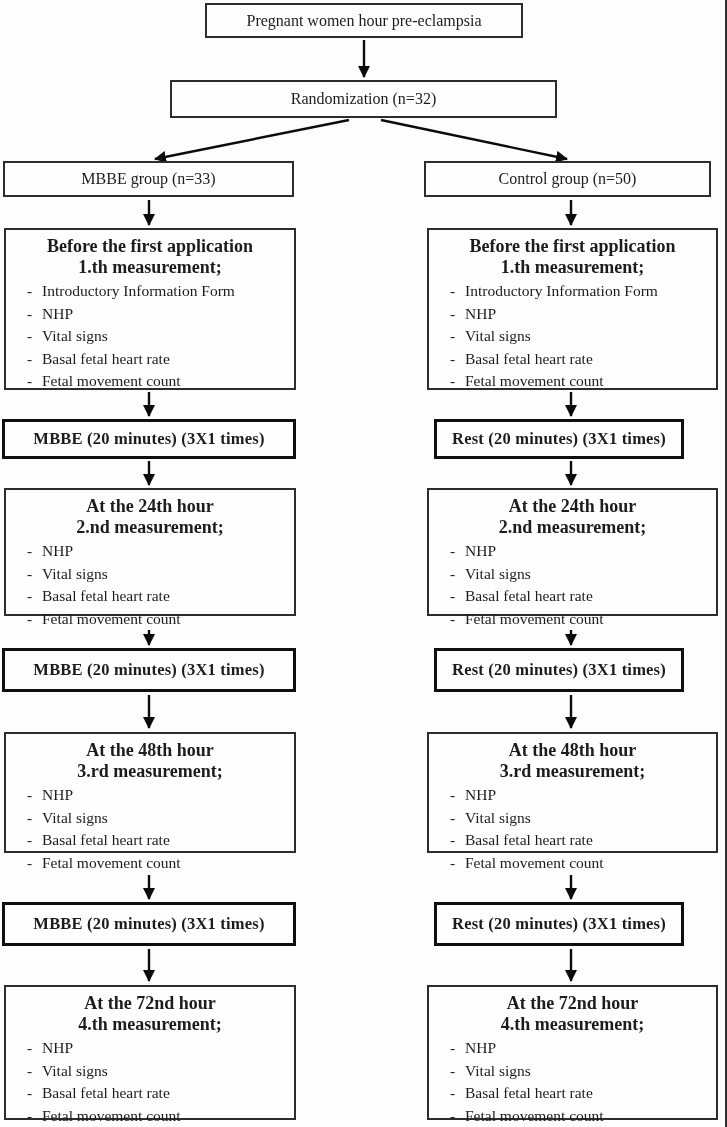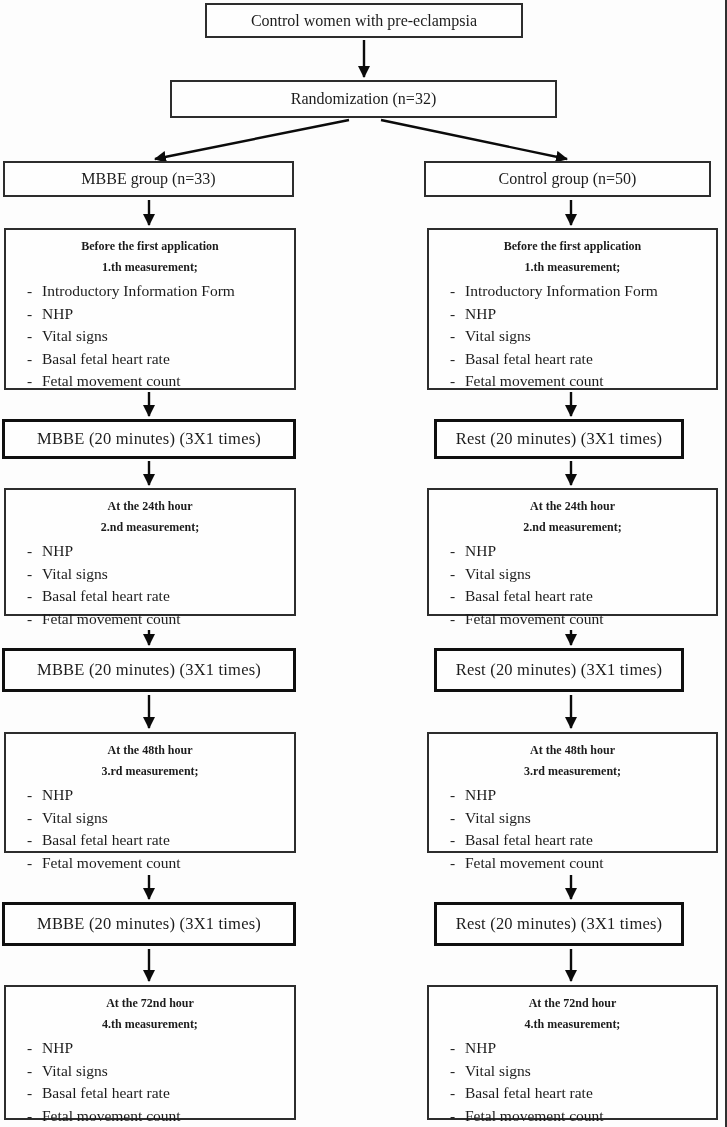--- a/index.html
+++ b/index.html
@@ -1,38 +1,38 @@
 <!DOCTYPE html>
 <html><head>
 <meta charset="utf-8">
 <style>
   html,body{margin:0;padding:0;background:#ffffff;}
   body{font-family:"Liberation Serif","DejaVu Serif",serif;color:#1c1c1c;}
   .figure{position:relative;width:727px;height:1127px;background:#fdfdfd;overflow:hidden;}
   .arrows{position:absolute;left:0;top:0;width:727px;height:1127px;pointer-events:none;}
   .box{position:absolute;box-sizing:border-box;border:2px solid #2d2d2d;background:#fefefe;}
   .cbox{display:flex;align-items:center;justify-content:center;text-align:center;font-size:16px;}
-  .iv{border:3px solid #0f0f0f;font-weight:normal;font-size:16.5px;letter-spacing:.2px;}
+  .iv{border:3px solid #0f0f0f;font-weight:bold;font-size:16.5px;letter-spacing:.2px;}
   .b-top{left:205px;top:3px;width:318px;height:35px;}
   .b-rand{left:170px;top:80px;width:387px;height:38px;}
   .b-g0{left:3px;top:161px;width:291px;height:36px;}
   .b-g1{left:424px;top:161px;width:287px;height:36px;}
   .col0{left:4px;width:292px;}
   .col1{left:427px;width:291px;}
   .iv.col0{left:2px;width:294px;}
   .iv.col1{left:434px;width:250px;}
   .m0{top:228px;height:162px;}
   .m1{top:488px;height:128px;}
   .m2{top:732px;height:121px;}
   .m3{top:985px;height:135px;}
   .i0{top:419px;height:40px;}
   .i1{top:648px;height:44px;}
   .i2{top:902px;height:44px;}
   .stage{padding-top:6px;}
-  .stage-title{font-weight:bold;text-align:center;font-size:12px;line-height:21px;}
+  .stage-title{font-weight:bold;text-align:center;font-size:18px;line-height:21px;}
   .stage-list{margin-top:2px;}
   .li{display:flex;font-size:15.5px;line-height:22.5px;}
   .dash{width:36px;padding-left:21px;box-sizing:border-box;flex:none;}
   .edge-line{position:absolute;right:0;top:0;width:2px;height:1127px;background:#2f2f2f;}
 </style>
 </head>
 <body>
 
 <div class="figure">
 
@@ -59,21 +59,21 @@
       <line x1="571" y1="392" x2="571" y2="416" marker-end="url(#ah)"></line>
       <line x1="571" y1="461" x2="571" y2="485" marker-end="url(#ah)"></line>
       <line x1="571" y1="630" x2="571" y2="645" marker-end="url(#ah)"></line>
       <line x1="571" y1="695" x2="571" y2="728" marker-end="url(#ah)"></line>
       <line x1="571" y1="875" x2="571" y2="899" marker-end="url(#ah)"></line>
       <line x1="571" y1="949" x2="571" y2="981" marker-end="url(#ah)"></line>
     </g>
   </svg>
 
   <div class="box cbox b-top">
-    <span>Control women with pre-eclampsia</span>
+    <span>Pregnant women hour pre-eclampsia</span>
   </div>
 
   <div class="box cbox b-rand">
     <span>Randomization (n=32)</span>
   </div>
 
   <div class="box cbox b-g0">
     <span>MBBE group (n=33)</span>
   </div>
 

